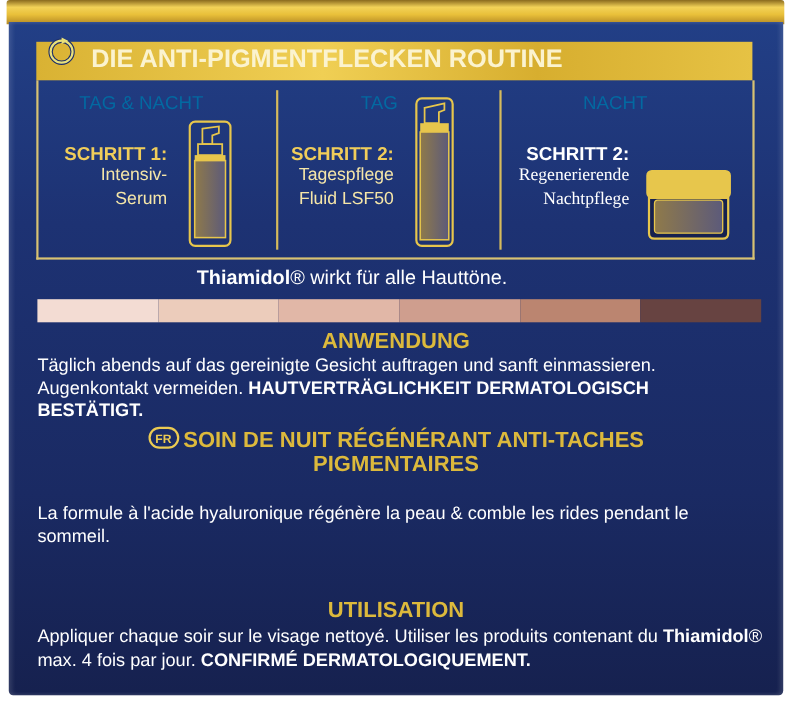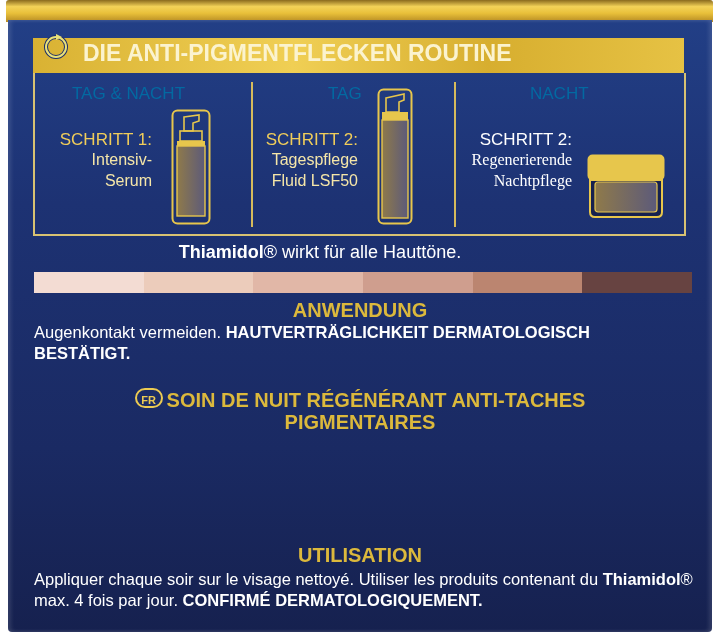--- a/index.html
+++ b/index.html
@@ -9,21 +9,21 @@
   .box { position:absolute; left:8px; top:20px; width:704px; height:612px;
     background:linear-gradient(180deg,#223f86 0%,#1d3273 30%,#1a2a63 70%,#16214f 100%);
     border-radius:0 0 4px 4px; box-shadow: inset 3px 0 4px rgba(255,255,255,0.12), inset -3px 0 4px rgba(255,255,255,0.12); }
   .header-bar { position:absolute; left:33px; top:38px; width:651px; height:35px;
     background:linear-gradient(90deg,#d9b233 0%,#f0cf54 40%,#d7ae2f 70%,#e6c244 100%); }
   .refresh-icon { position:absolute; left:42px; top:32px; width:28px; height:28px; }
   .header-title { position:absolute; left:83px; top:40px; font-family:"Liberation Sans", sans-serif; font-weight:bold; font-size:23px; color:#fbf3cf; letter-spacing:0px; white-space:nowrap; }
   .frame { position:absolute; left:33px; top:73px; width:649px; height:161px; border:2px solid #d8c272; border-top:none; box-sizing:content-box; }
   .divider { position:absolute; top:82px; width:2px; height:145px; background:#d6bb5c; }
   .col-title { position:absolute; top:84px; font-family:"Liberation Sans", sans-serif; font-size:17px; color:#0369a1; white-space:nowrap; }
-  .step-label { position:absolute; font-family:"Liberation Sans", sans-serif; font-weight:normal; font-size:17px; color:#f0cd5a; white-space:nowrap; text-align:right; }
+  .step-label { position:absolute; font-family:"Liberation Sans", sans-serif; font-weight:bold; font-size:17px; color:#f0cd5a; white-space:nowrap; text-align:right; }
   .step-label.white { color:#ffffff; }
   .step-desc { position:absolute; font-family:"Liberation Sans", sans-serif; font-size:16px; color:#f5e6a8; line-height:21px; text-align:right; white-space:nowrap; }
   .step-desc.white { color:#ffffff;font-family:Liberation Serif, serif; }
   .thiamidol-line { position:absolute; left:0; width:640px; top:242px; text-align:center; font-family:Liberation Sans, sans-serif; font-size:18px; color:#ffffff; }
   .thiamidol-line b { font-weight:bold; }
   .swatches { position:absolute; left:34px; top:272px; width:658px; height:21px; display:flex; }
   .swatch { flex:1; height:100%; }
   .section-h { position:absolute; left:0; width:720px; text-align:center; font-family:"Liberation Sans", sans-serif; font-weight:bold; font-size:20px; color:#dcb93c; }
   .para { position:absolute; left:34px; width:676px; font-family:"Liberation Sans", sans-serif; font-size:16.5px; color:#ffffff; line-height:20.5px; }
   .para b { font-weight:bold; }
@@ -106,25 +106,27 @@
   <div class="swatch" style="background:#f3dcd3;"></div>
   <div class="swatch" style="background:#ecccbb;"></div>
   <div class="swatch" style="background:#e1b7a7;"></div>
   <div class="swatch" style="background:#cf9e8e;"></div>
   <div class="swatch" style="background:#bb8570;"></div>
   <div class="swatch" style="background:#674341;"></div>
 </div>
 
 <div class="section-h" style="top:299px;">ANWENDUNG</div>
 <div class="para" style="top:322px;">
+  <div>Täglich abends auf das gereinigte Gesicht auftragen und sanft einmassieren.</div>
   <div style="width:600px;"><span>Augenkontakt vermeiden. </span><b>HAUTVERTRÄGLICHKEIT DERMATOLOGISCH BESTÄTIGT.</b></div>
 </div>
 
 <div class="section-h" style="top:388px; line-height:22px;">
   <span class="fr-badge">FR</span><span>SOIN DE NUIT RÉGÉNÉRANT ANTI-TACHES</span><br><span>PIGMENTAIRES</span>
 </div>
 <div class="para" style="top:457px; width:660px;">
+  <div>La formule à l'acide hyaluronique régénère la peau &amp; comble les rides pendant le sommeil.</div>
 </div>
 
 <div class="section-h" style="top:544px;">UTILISATION</div>
 <div class="para" style="top:569px; width:660px;">
   <span>Appliquer chaque soir sur le visage nettoyé. Utiliser les produits contenant du </span><b>Thiamidol</b><span>®</span><span> max. 4 fois par jour. </span><b>CONFIRMÉ DERMATOLOGIQUEMENT.</b>
 </div>
 
 </body></html>

